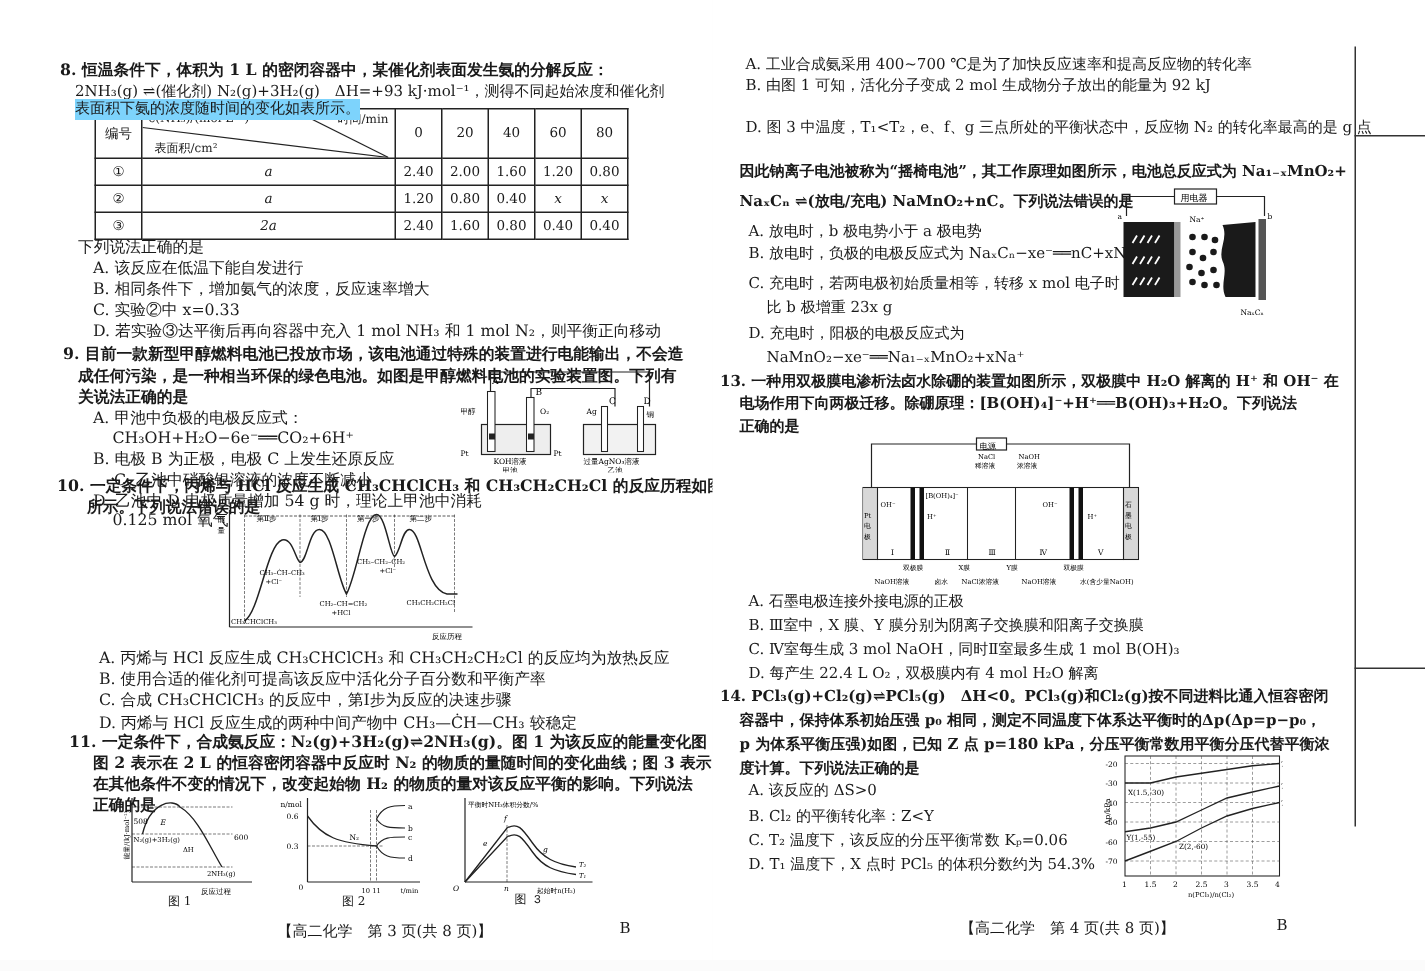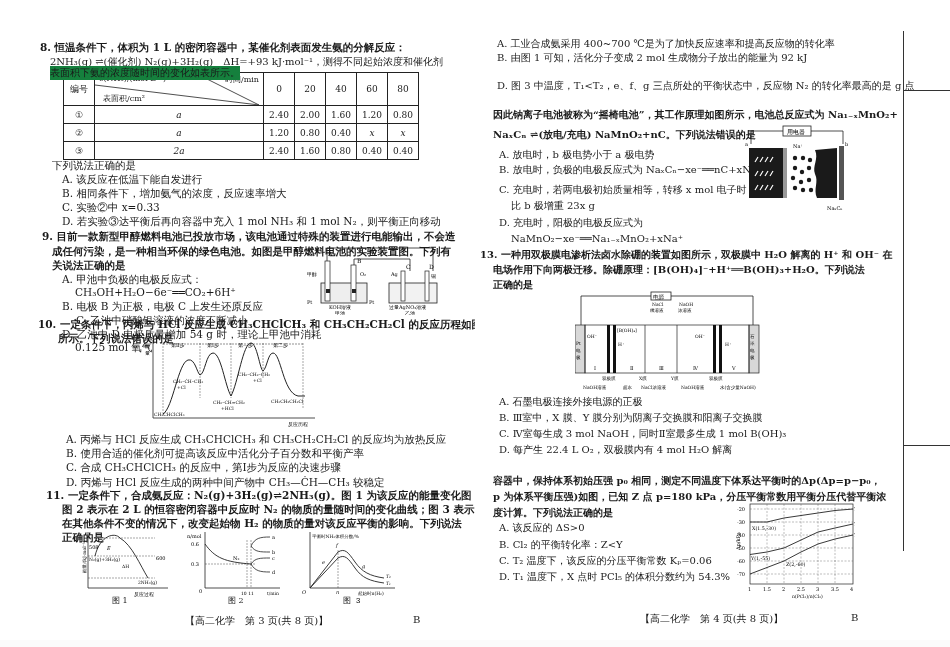--- a/index.html
+++ b/index.html
@@ -66,21 +66,21 @@
       <td>③</td>
       <td style="font-style:italic;">2a</td>
       <td>2.40</td>
       <td>1.60</td>
       <td>0.80</td>
       <td>0.40</td>
       <td>0.40</td>
     </tr>
   </tbody>
     </table>
-  <div class="t" style="left:50px;top:66px;font-size:10px;background:#15803d;">表面积下氨的浓度随时间的变化如表所示。</div>
+  <div class="t" style="left:50px;top:66px;font-size:10px;background:#7dd3fc;">表面积下氨的浓度随时间的变化如表所示。</div>
 
   <div class="t" style="left:52px;top:158px;">下列说法正确的是</div>
   <div class="t" style="left:62px;top:172px;">A. 该反应在低温下能自发进行</div>
   <div class="t" style="left:62px;top:186px;">B. 相同条件下，增加氨气的浓度，反应速率增大</div>
   <div class="t" style="left:62px;top:200px;">C. 实验②中 x=0.33</div>
   <div class="t" style="left:62px;top:214px;">D. 若实验③达平衡后再向容器中充入 1 mol NH₃ 和 1 mol N₂，则平衡正向移动</div>
 
   <div class="t b" style="left:42px;top:229px;">9. 目前一款新型甲醇燃料电池已投放市场，该电池通过特殊的装置进行电能输出，不会造</div>
   <div class="t b" style="left:52px;top:244px;">成任何污染，是一种相当环保的绿色电池。如图是甲醇燃料电池的实验装置图。下列有</div>
   <div class="t b" style="left:52px;top:258px;">关说法正确的是</div>
@@ -328,20 +328,21 @@
       <text x="66" y="99" font-size="4.5">NaCl浓溶液</text>
       <text x="106" y="99" font-size="4.5">NaOH溶液</text>
       <text x="145" y="99" font-size="4.5">水(含少量NaOH)</text>
   </svg>
 
   <div class="t" style="left:24px;top:395px;font-size:10px;">A. 石墨电极连接外接电源的正极</div>
   <div class="t" style="left:24px;top:411px;font-size:10px;">B. Ⅲ室中，X 膜、Y 膜分别为阴离子交换膜和阳离子交换膜</div>
   <div class="t" style="left:24px;top:427px;font-size:10px;text-align:right;">C. Ⅳ室每生成 3 mol NaOH，同时Ⅱ室最多生成 1 mol B(OH)₃</div>
   <div class="t" style="left:24px;top:443px;font-size:10px;">D. 每产生 22.4 L O₂，双极膜内有 4 mol H₂O 解离</div>
 
+  <div class="t b" style="left:5px;top:458px;font-size:10px;">14. PCl₃(g)+Cl₂(g)⇌PCl₅(g)　ΔH&lt;0。PCl₃(g)和Cl₂(g)按不同进料比通入恒容密闭</div>
   <div class="t b" style="left:18px;top:474px;font-size:10px;">容器中，保持体系初始压强 p₀ 相同，测定不同温度下体系达平衡时的Δp(Δp=p−p₀，</div>
   <div class="t b" style="left:18px;top:490px;font-size:10px;">p 为体系平衡压强)如图，已知 Z 点 p=180 kPa，分压平衡常数用平衡分压代替平衡浓</div>
   <div class="t b" style="left:18px;top:506px;font-size:10px;">度计算。下列说法正确的是</div>
   <div class="t" style="left:24px;top:521px;font-size:10px;">A. 该反应的 ΔS&gt;0</div>
   <div class="t" style="left:24px;top:538px;font-size:10px;">B. Cl₂ 的平衡转化率：Z&lt;Y</div>
   <div class="t" style="left:24px;top:554px;font-size:10px;">C. T₂ 温度下，该反应的分压平衡常数 Kₚ=0.06</div>
   <div class="t" style="left:24px;top:570px;font-size:10px;">D. T₁ 温度下，X 点时 PCl₅ 的体积分数约为 54.3%</div>
 
   <svg style="position:absolute;left:255px;top:502px;" width="125" height="100">
     <rect x="20" y="2" width="103" height="80" fill="#fff" stroke="#222" stroke-width="0.7"></rect>

